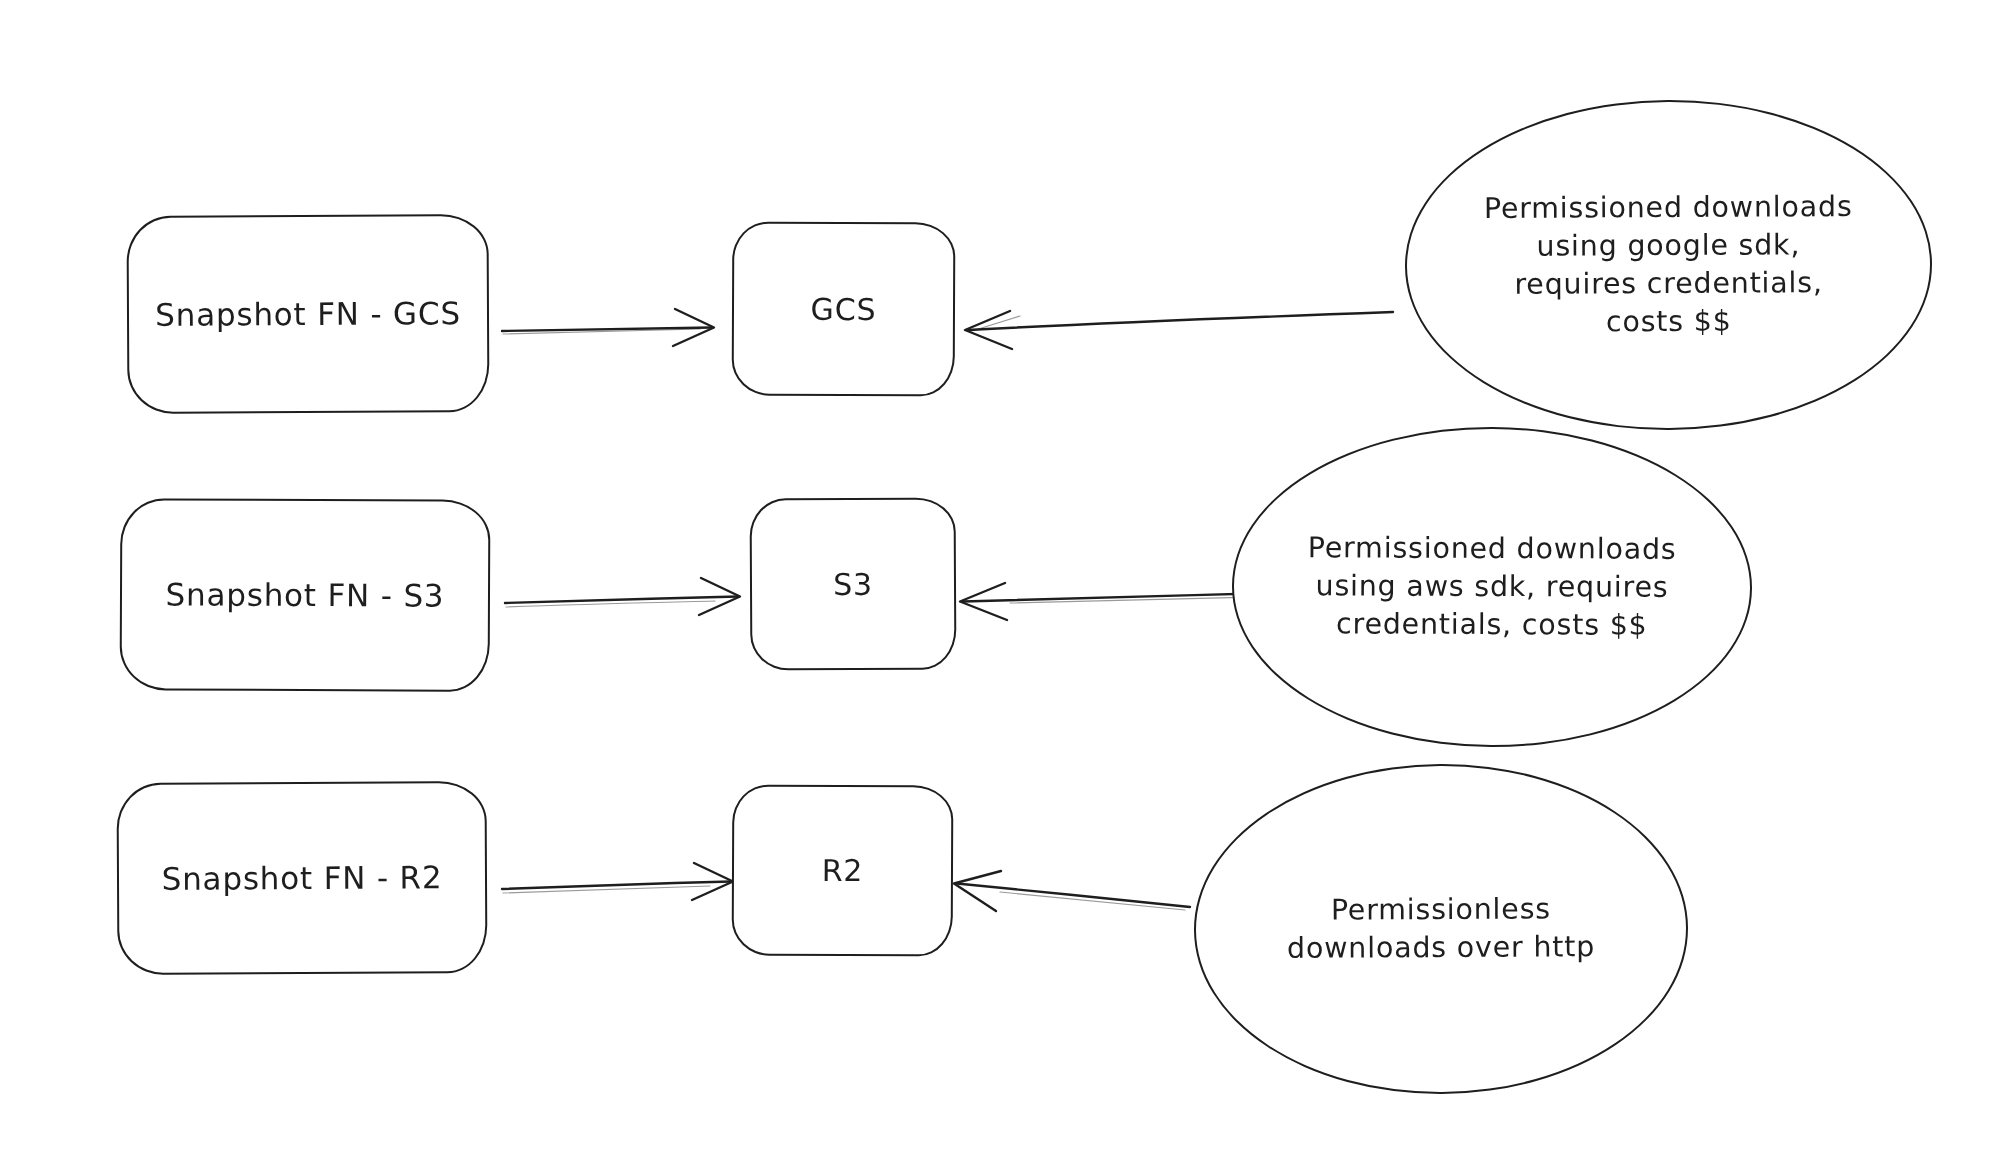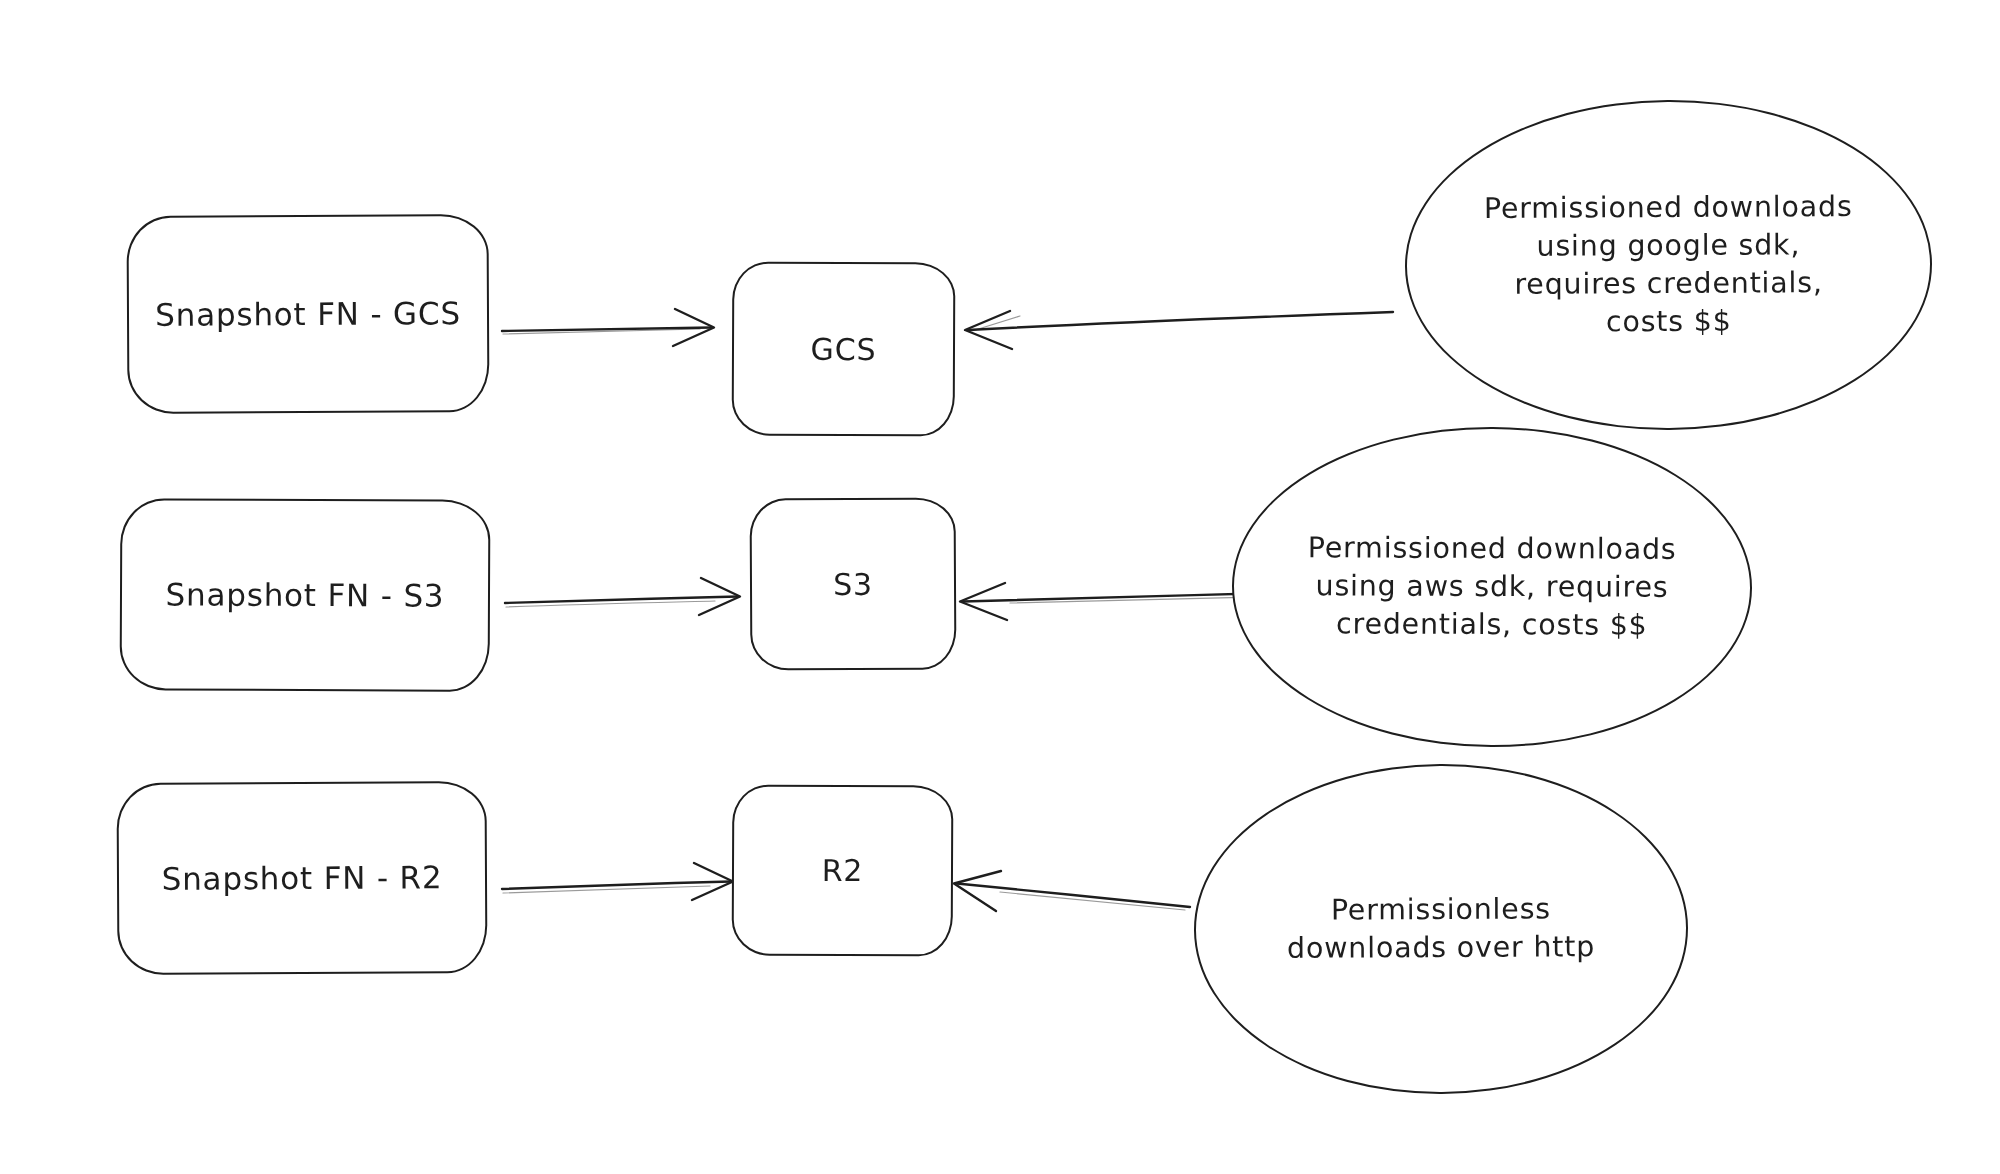--- a/index.html
+++ b/index.html
@@ -105,21 +105,21 @@
       <path d="M1190 907 C 1112 899, 1035 891, 957 883.5"></path>
       <path class="echo" d="M1185 910 C 1110 903, 1040 896, 1000 892"></path>
       <path d="M1001 871 L954 883.5 L996 911"></path>
     </g>
   </svg>
 
   <div class="node rect-lg tilt-a" style="left:127px; top:215px; width:362px; height:198px;">
     <span>Snapshot FN - GCS</span>
   </div>
 
-  <div class="node rect-sm tilt-b" style="left:732px; top:222px; width:223px; height:174px;margin-top:40px;">
+  <div class="node rect-sm tilt-b" style="left:732px; top:222px; width:223px; height:174px;">
     <span>GCS</span>
   </div>
 
   <div class="node ellipse tilt-a" style="left:1405px; top:100px; width:527px; height:330px;">
     <div class="note-text">
       <div>Permissioned downloads</div>
       <div>using google sdk,</div>
       <div>requires credentials,</div>
       <div>costs $$</div>
     </div>

